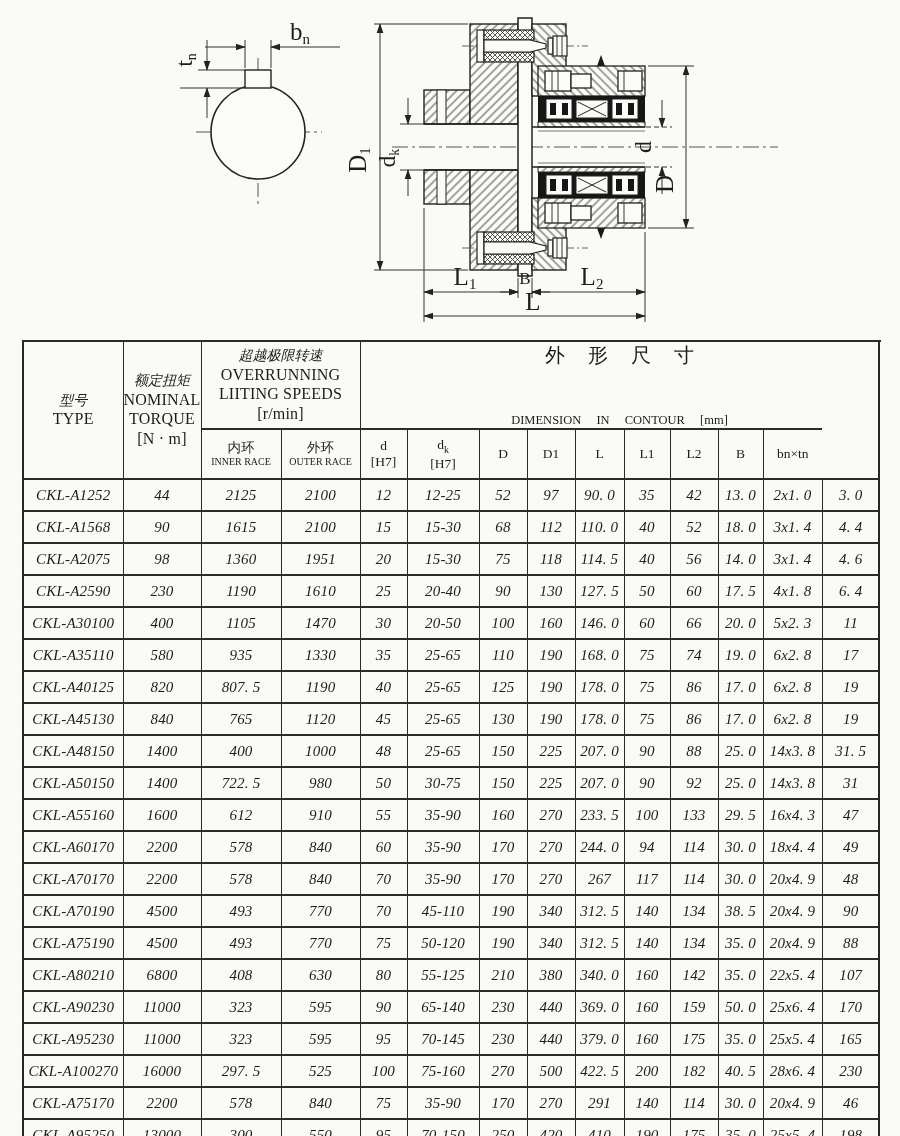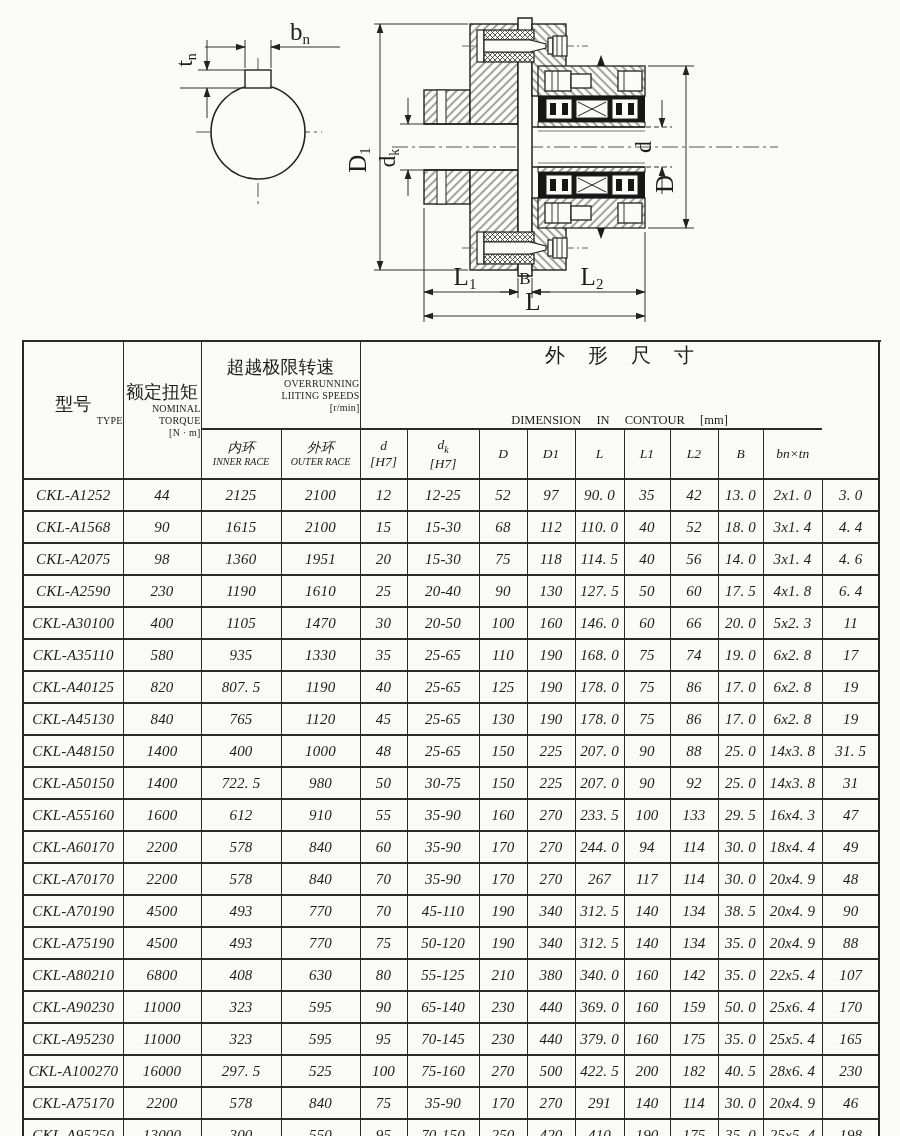--- a/index.html
+++ b/index.html
@@ -19,26 +19,26 @@
     border: 2.6px solid #262626; background: #fafaf7;
   }
   table.spec th, table.spec td {
     border-left: 1.3px solid #2b2b2b;
     border-top: 2px solid #2b2b2b;
     text-align: center; vertical-align: middle;
     font-weight: normal; padding: 0; overflow: hidden;
     font-family: "Liberation Serif","DejaVu Serif",serif;
   }
   tr.h1 { height: 86px; }
-  tr.h2 { height: 50px; font-style: italic; }
+  tr.h2 { height: 50px; }
   tbody tr { height: 32px; font-style: italic; }
   tbody td { font-size: 15px; letter-spacing: .2px; white-space: nowrap; }
-  .cn  { font-size: 18px; line-height: 1.25; }
+  .cn  { font-size: 14px; line-height: 1.25; font-style: italic; }
   .cn-sp { font-size: 20px; line-height: 1.3; word-spacing: 18px; }
-  .en  { font-size: 10px; line-height: 1.22; letter-spacing: .2px; text-align: right; }
+  .en  { font-size: 16px; line-height: 1.22; letter-spacing: .2px; }
   .en-sp { font-size: 12.5px; line-height: 1.3; word-spacing: 12px; margin-top: 44px; }
   .en-xs { font-size: 10px; line-height: 1.2; letter-spacing: 0; }
   .sub-cn { font-size: 13.5px; line-height: 1.15; }
   .colhead { font-size: 13.5px; line-height: 1.2; }
   .colhead sub { font-size: 10px; }
 </style>
 </head>
 <body>
 
 <svg class="drawing" width="900" height="336" viewBox="0 0 900 336">

